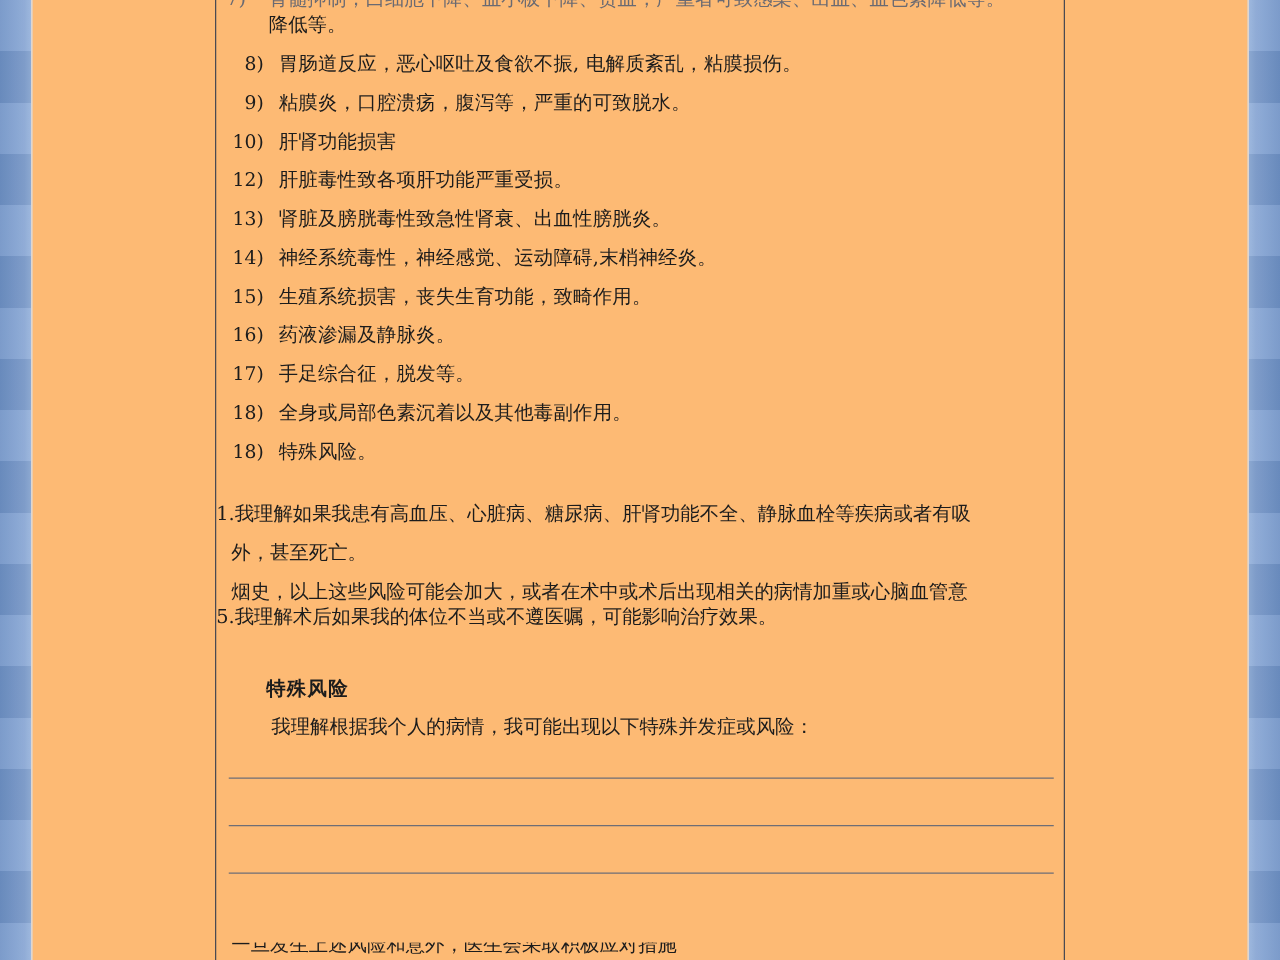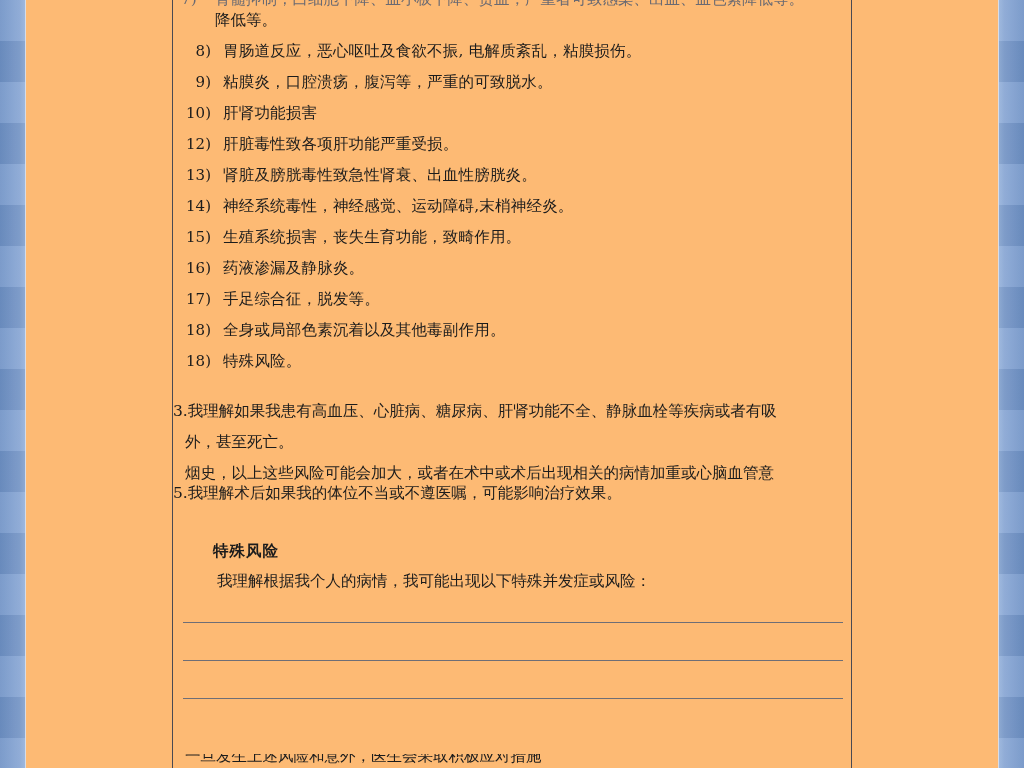--- a/index.html
+++ b/index.html
@@ -283,21 +283,21 @@
           <span class="li-txt">全身或局部色素沉着以及其他毒副作用。</span>
         </div>
         <div class="li-row">
           <span class="li-num">18)</span>
           <span class="li-txt">特殊风险。</span>
         </div>
 
       </div>
 
       <div class="para-block" style="top:396px;">
-        <div class="para">3.我理解如果我患有高血压、心脏病、糖尿病、肝肾功能不全、静脉血栓等疾病或者有吸</div>
+        <div class="para">1.我理解如果我患有高血压、心脏病、糖尿病、肝肾功能不全、静脉血栓等疾病或者有吸</div>
         <div class="para ind">外，甚至死亡。</div>
         <div class="para ind">烟史，以上这些风险可能会加大，或者在术中或术后出现相关的病情加重或心脑血管意</div>
       </div>
 
       <div class="para-block" style="top:478px;">
         <div class="para">5.我理解术后如果我的体位不当或不遵医嘱，可能影响治疗效果。</div>
       </div>
 
       <div class="sec-head" style="top:538px;">特殊风险</div>
 

